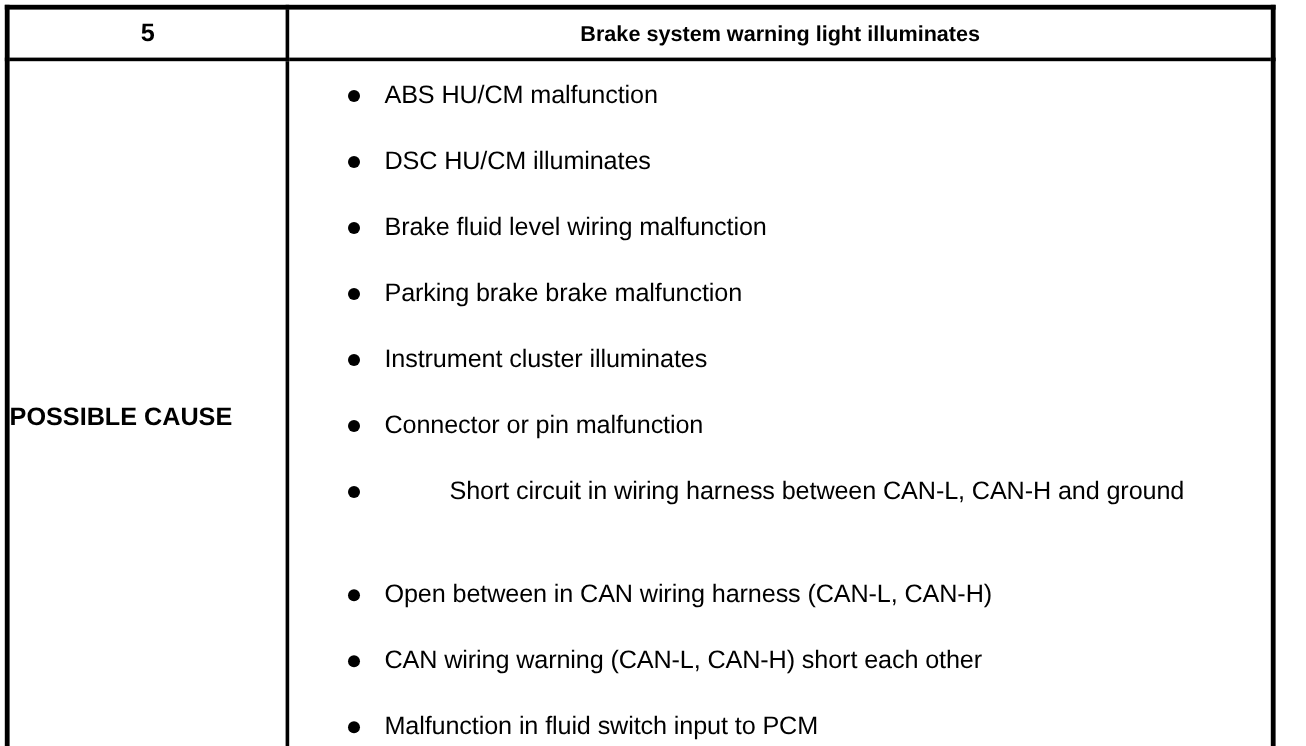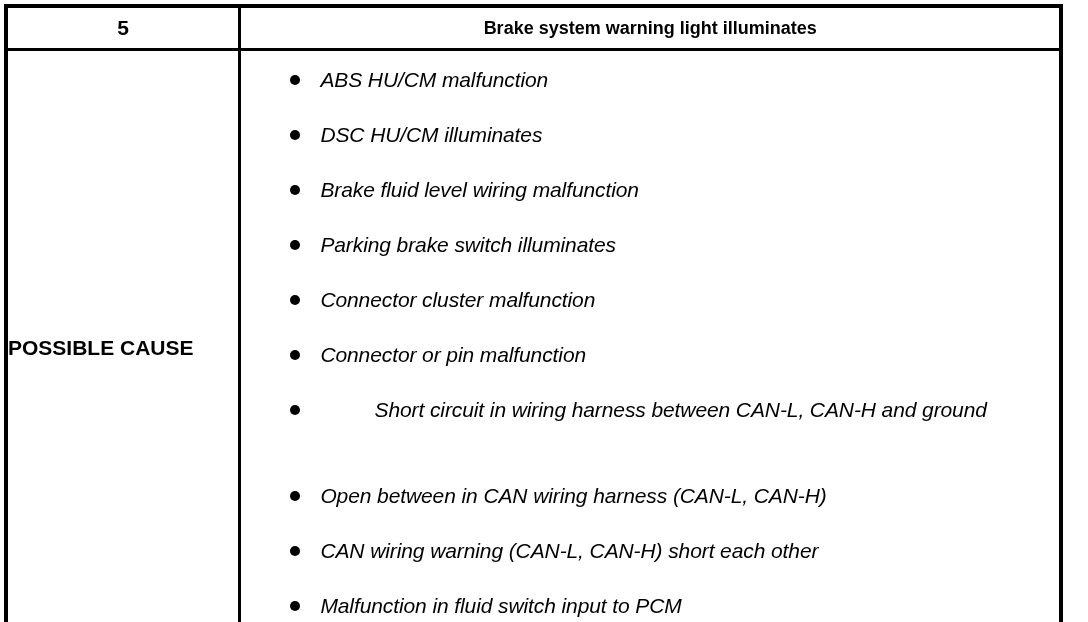--- a/index.html
+++ b/index.html
@@ -91,21 +91,20 @@
   }
 
   ul.cause-list > li {
     position: relative;
     margin: 0;
     padding: 0 18px 0 79px;
     min-height: 55px;
     font-size: 21px;
     line-height: 31px;
     letter-spacing: -0.1px;
-    font-style: italic;
   }
 
   ul.cause-list > li .bullet-dot {
     position: absolute;
     left: 49px;
     top: 11px;
     width: 10px;
     height: 10px;
     background: #000000;
     border-radius: 50%;
@@ -147,25 +146,25 @@
             <li>
               <span class="bullet-dot"></span>
               <span class="cause-text">DSC HU/CM illuminates</span>
             </li>
             <li>
               <span class="bullet-dot"></span>
               <span class="cause-text">Brake fluid level wiring malfunction</span>
             </li>
             <li>
               <span class="bullet-dot"></span>
-              <span class="cause-text">Parking brake switch illuminates</span>
+              <span class="cause-text">Parking brake brake malfunction</span>
             </li>
             <li>
               <span class="bullet-dot"></span>
-              <span class="cause-text">Connector cluster malfunction</span>
+              <span class="cause-text">Instrument cluster illuminates</span>
             </li>
             <li>
               <span class="bullet-dot"></span>
               <span class="cause-text">Connector or pin malfunction</span>
             </li>
             <li class="two-line">
               <span class="bullet-dot"></span>
               <span class="cause-text">Short circuit in wiring harness between CAN-L, CAN-H and ground</span>
             </li>
             <li>

